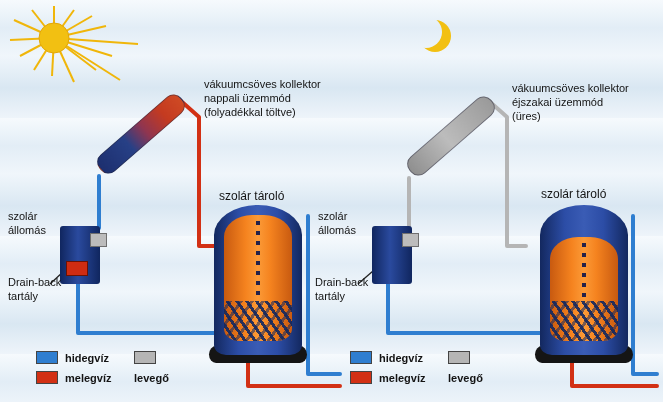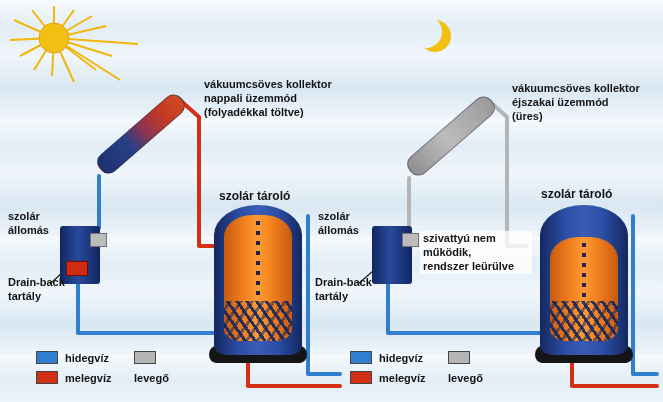--- a/index.html
+++ b/index.html
@@ -48,21 +48,21 @@
 
   .station { position:absolute; width:40px; height:58px; z-index:2; border-radius:3px;
              background:linear-gradient(90deg,#10265f,#2a4a9e 45%,#10265f); }
   .station.day { left:60px; top:226px; }
   .station.night { left:372px; top:226px; }
   .st-box { position:absolute; right:-7px; top:7px; width:15px; height:12px;
             background:#bcbcbc; border:1px solid #6f6f6f; }
   .st-red { position:absolute; left:6px; bottom:8px; width:20px; height:13px;
             background:#cf2c12; border:1px solid #6b1204; }
 
-  .txt { position:absolute; z-index:3; font-size:11px; font-weight:700; line-height:1.25;
+  .txt { position:absolute; z-index:3; font-size:11px; font-weight:400; line-height:1.25;
          white-space:pre-line; }
   .cap.day { left:204px; top:78px; width:164px; }
   .cap.night { left:512px; top:82px; width:150px; }
   .tklbl { font-size:12px; }
   .tklbl.day { left:219px; top:189px; }
   .tklbl.night { left:541px; top:187px; }
   .stlbl.day { left:8px; top:210px; }
   .stlbl.night { left:318px; top:210px; }
   .pump { background:rgba(255,255,255,.78); padding:1px 3px; }
   .pump.day { left:103px; top:233px; width:104px; }
@@ -163,23 +163,20 @@
 állomás</div>
   <div class="txt dblbl day">Drain-back
 tartály</div>
 
   <div class="txt cap night">vákuumcsöves kollektor
 éjszakai üzemmód
 (üres)</div>
   <div class="txt tklbl night">szolár tároló</div>
   <div class="txt stlbl night">szolár
 állomás</div>
-  <div class="txt pump night">szivattyú nem
-működik,
-rendszer leürülve</div>
   <div class="txt dblbl night">Drain-back
 tartály</div>
 
   <div class="legend day">
     <div class="leg-item">
       <span class="sw sw-cold"></span>
       <span>hidegvíz</span>
     </div>
     <div class="leg-item">
       <span class="sw sw-air"></span>

